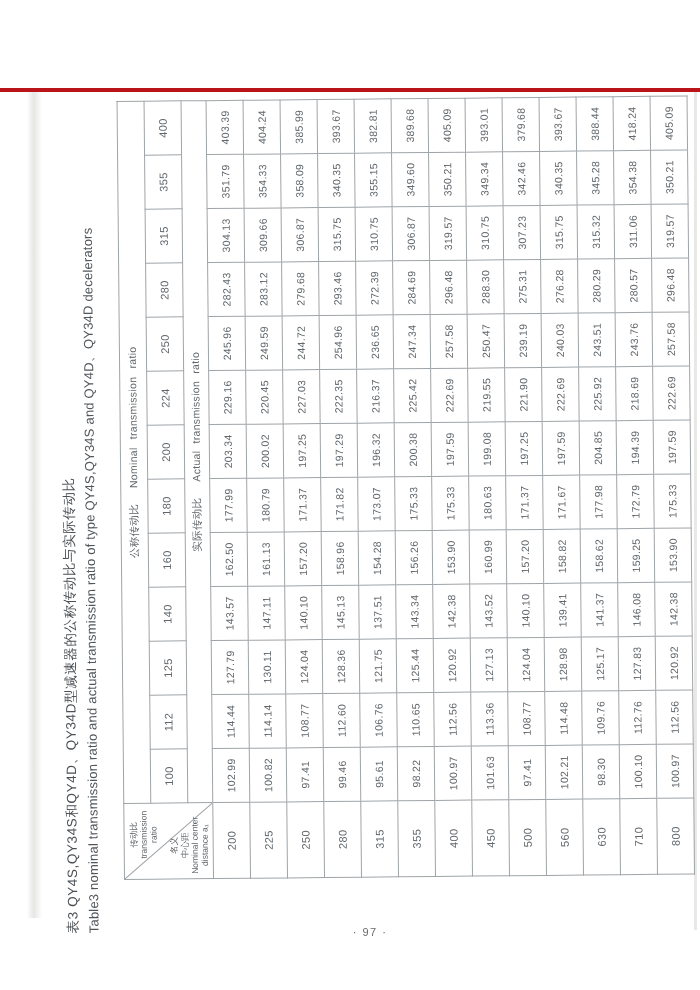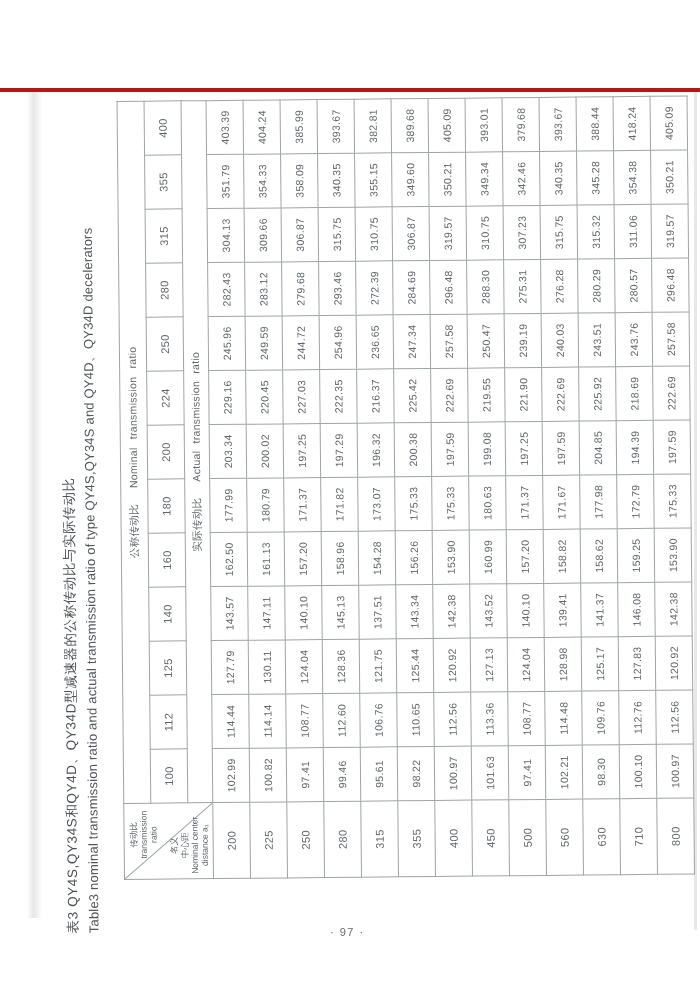--- a/index.html
+++ b/index.html
@@ -26,21 +26,21 @@
   tbody td{height:36px;font-size:10.5px;letter-spacing:0.3px;}
   tbody td.rowhead{font-size:11px;letter-spacing:0.4px;}
   .band .cn{margin-right:16px;}
 
   td.corner{position:relative;}
   .diag{position:absolute;left:0;top:0;width:100%;height:100%;}
   .corner-top{position:absolute;top:4px;right:1px;width:60px;font-size:8.5px;line-height:1.2;
     text-align:center;color:#5d6368;}
   .corner-bottom{position:absolute;bottom:3px;left:0px;width:66px;font-size:8.5px;line-height:1.2;
     text-align:center;color:#5d6368;}
-  .page-number{position:absolute;left:330px;top:926px;width:80px;text-align:left;
+  .page-number{position:absolute;left:330px;top:926px;width:80px;text-align:center;
     font-size:11px;color:#6a6a6c;letter-spacing:1.5px;z-index:3;}
 </style>
 </head>
 <body>
 
 <div class="page">
 
   <div class="edge-left"></div>
   <div class="edge-right"></div>
 

